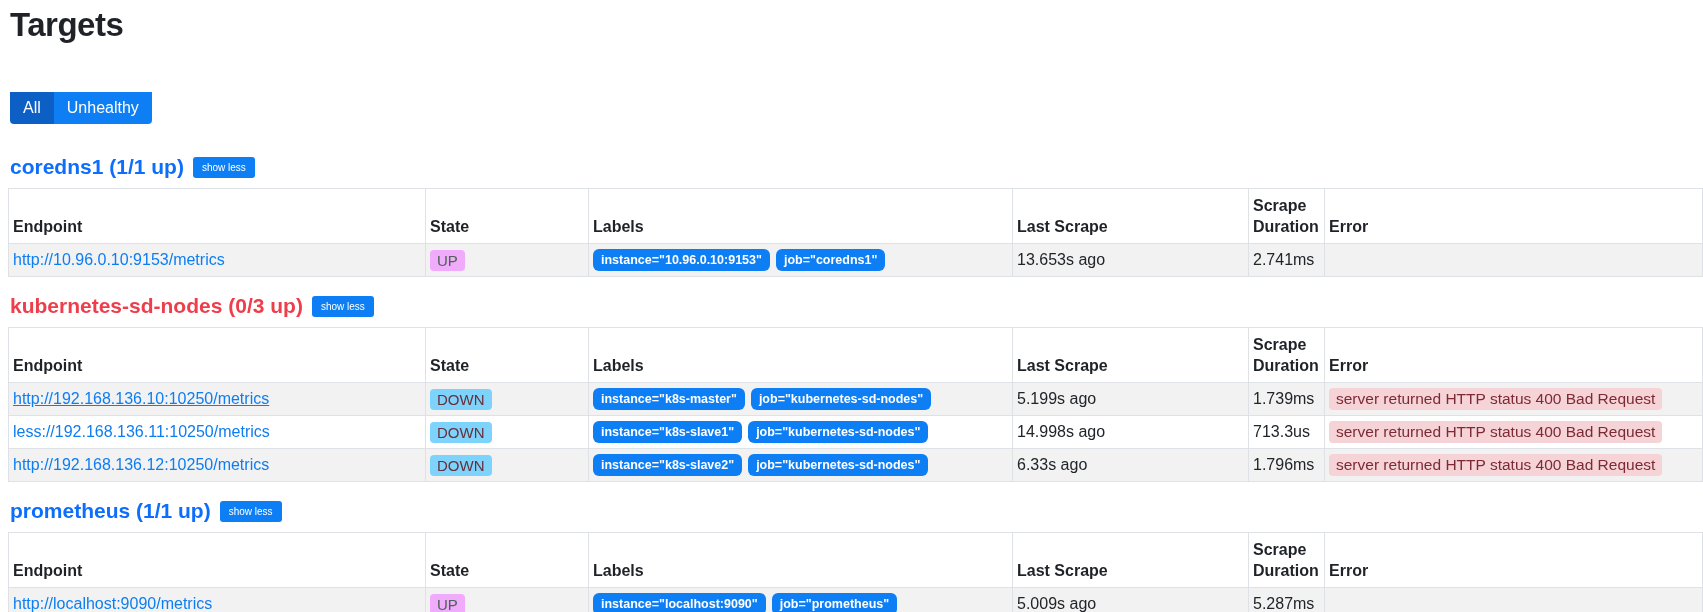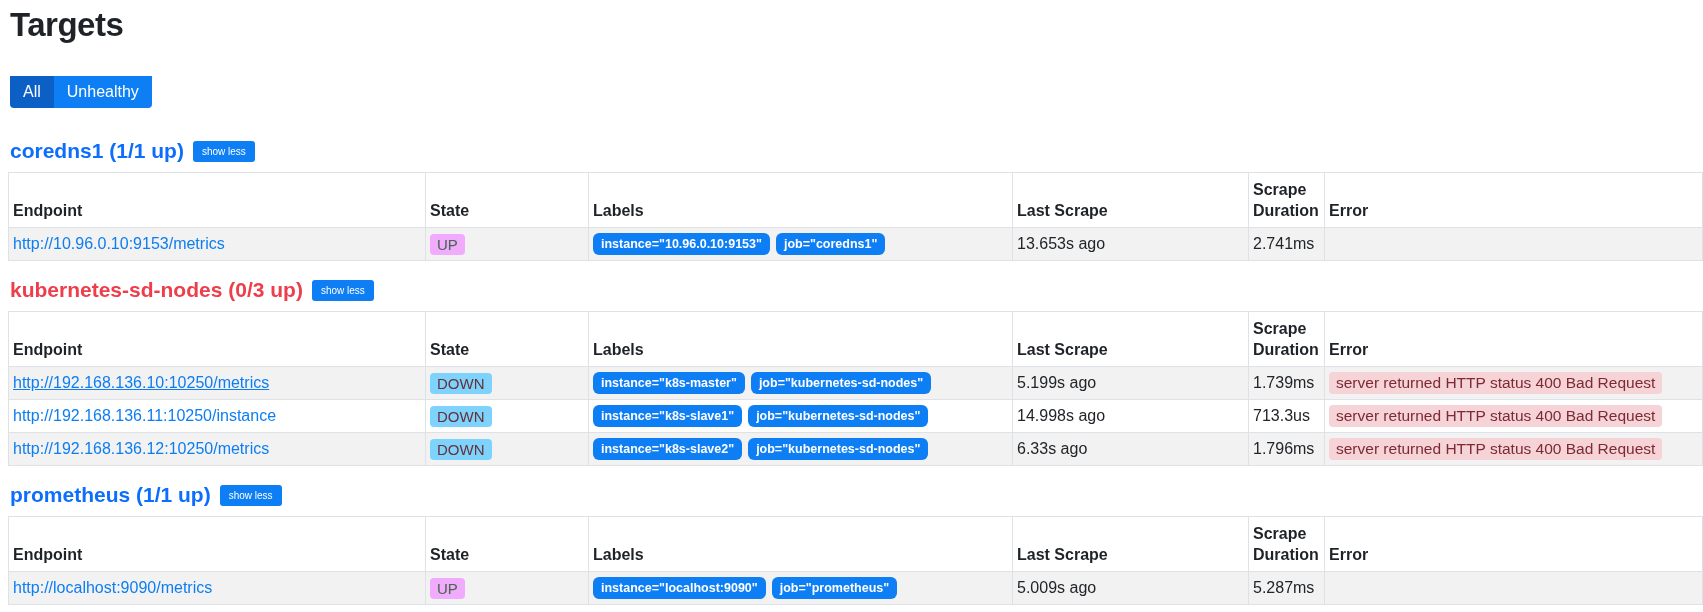--- a/index.html
+++ b/index.html
@@ -10,21 +10,21 @@
     font-size: 16px;
     width: 1703px;
     height: 612px;
     overflow: hidden;
   }
   .container { padding: 0 0 0 8px; }
 
   h1.page-title {
     font-size: 33px;
     font-weight: 700;
-    margin: 6px 0 8px 2px;
+    margin: 6px 0 24px 2px;
     color: #1f2328;
     letter-spacing: -0.5px;
   }
 
   .btn-group { display: inline-flex; margin: 0 0 14px 2px; border-radius: 4px; overflow: hidden; }
   .btn-group .btn {
     border: none;
     color: #fff;
     font-family: inherit;
     font-size: 16px;
@@ -196,21 +196,21 @@
       <span class="state-badge down">DOWN</span>
     </td>
     <td><span class="label-badge">instance="k8s-master"</span><span class="label-badge">job="kubernetes-sd-nodes"</span></td>
     <td class="muted-cell">5.199s ago</td>
     <td class="muted-cell">1.739ms</td>
     <td><span class="error-badge">server returned HTTP status 400 Bad Request</span></td>
   </tr>
 
   <tr>
     <td>
-      <a class="endpoint-link">http://192.168.136.11:10250/instance</a>
+      <a class="endpoint-link">less://192.168.136.11:10250/metrics</a>
     </td>
     <td>
       <span class="state-badge down">DOWN</span>
     </td>
     <td><span class="label-badge">instance="k8s-slave1"</span><span class="label-badge">job="kubernetes-sd-nodes"</span></td>
     <td class="muted-cell">14.998s ago</td>
     <td class="muted-cell">713.3us</td>
     <td><span class="error-badge">server returned HTTP status 400 Bad Request</span></td>
   </tr>
 

